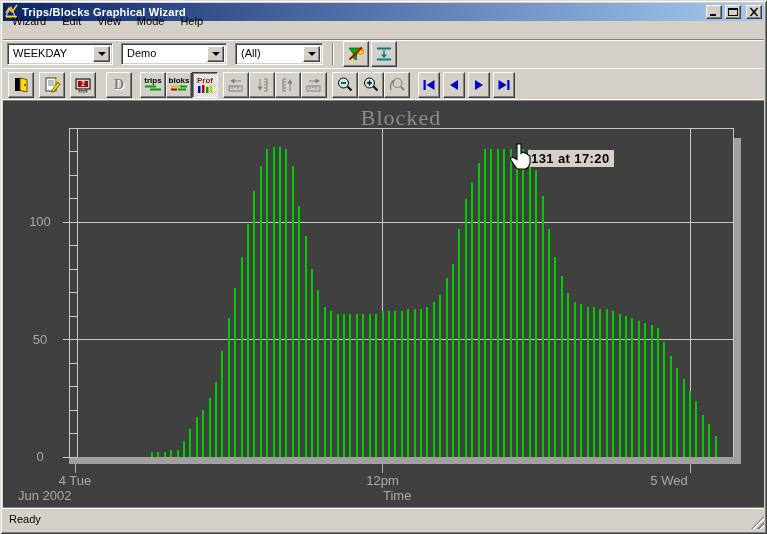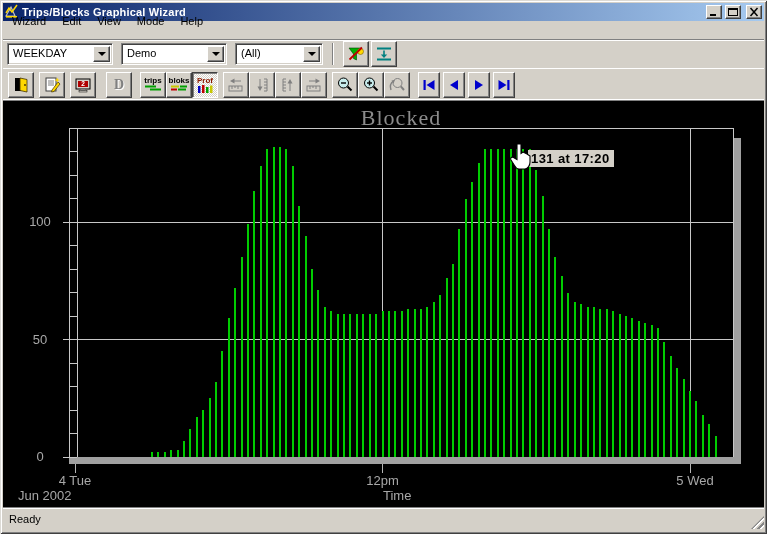--- a/index.html
+++ b/index.html
@@ -51,21 +51,21 @@
     box-shadow:inset 1px 1px 0 #808080;
     background:repeating-conic-gradient(#ffffff 0% 25%, #d4d0c8 25% 50%);
     background-size:2px 2px;}
   .mini-label{font-size:8px;line-height:8px;font-weight:bold;display:block;}
   .prof-label{color:#8b1a00;}
   .d-letter{font-family:"Liberation Serif",serif;font-weight:bold;font-size:14px;
     color:#808080;text-shadow:1px 1px 0 #ffffff;}
   .navbtn{width:22px;height:26px;}
   .g5{margin-right:5px}.g8{margin-right:8px}.g10{margin-right:10px}.g3{margin-right:3px}
   
-  .chart-area{position:relative;height:406px;background:#000000;overflow:hidden;}
+  .chart-area{position:relative;height:406px;background:#404040;overflow:hidden;}
   #chart-svg{position:absolute;left:0;top:0;}
   .chart-title{position:absolute;left:66px;width:664px;top:4px;text-align:center;
     font-family:"Liberation Serif",serif;font-size:22px;color:#8c8c8c;letter-spacing:1px;}
   .axis-label{position:absolute;color:#a8a8a8;font-size:13px;white-space:nowrap;}
   .x-tick{text-align:center;width:60px;}
   .y-tick{text-align:center;width:46px;left:14px;height:16px;line-height:16px;}
   .xlabel{left:380px;top:387px;}
   .date-label{left:15px;top:387px;}
   .tooltip{position:absolute;left:525px;top:49px;height:17px;background:#d4d0c8;
     color:#000;font-weight:bold;font-size:13px;line-height:17px;padding:0 4px 0 3px;
@@ -437,21 +437,21 @@
       </svg>
     <div class="chart-title">Blocked</div>
     <div class="axis-label xlabel">Time</div>
     <div class="axis-label date-label">Jun 2002</div>
     <div class="tooltip">131 at 17:20</div>
     <svg class="hand" width="24" height="28" viewBox="0 0 24 28">
       <path d="M8 1 h4 v9.5 l2 -1.5 2 1 2 1 3 2 v6 c0 3 -2 7 -5 7 h-6 c-2 0 -3.5 -1.5 -4.5 -3.5 L2 17 c-1 -2 0.5 -3.5 2.5 -2.5 L8 16.5 Z" fill="#fff" stroke="#000" stroke-width="1.1"></path>
     </svg>
   <div class="axis-label x-tick" style="left: 42px; top: 372px;">4 Tue</div>
       <div class="axis-label x-tick" style="left: 349.5px; top: 372px;">12pm</div>
-      <div class="axis-label x-tick" style="left: 662px; top: 372px;">5 Wed</div>
+      <div class="axis-label x-tick" style="left: 636px; top: 372px;">5 Wed</div>
       <div class="axis-label y-tick" style="top: 348px;">0</div>
       <div class="axis-label y-tick" style="top: 230.5px;">50</div>
       <div class="axis-label y-tick" style="top: 113px;">100</div>
     </div>
 
   <div class="status-sep"></div>
   <div class="statusbar">
     <span>Ready</span>
     <div class="grip"></div>
   </div>

